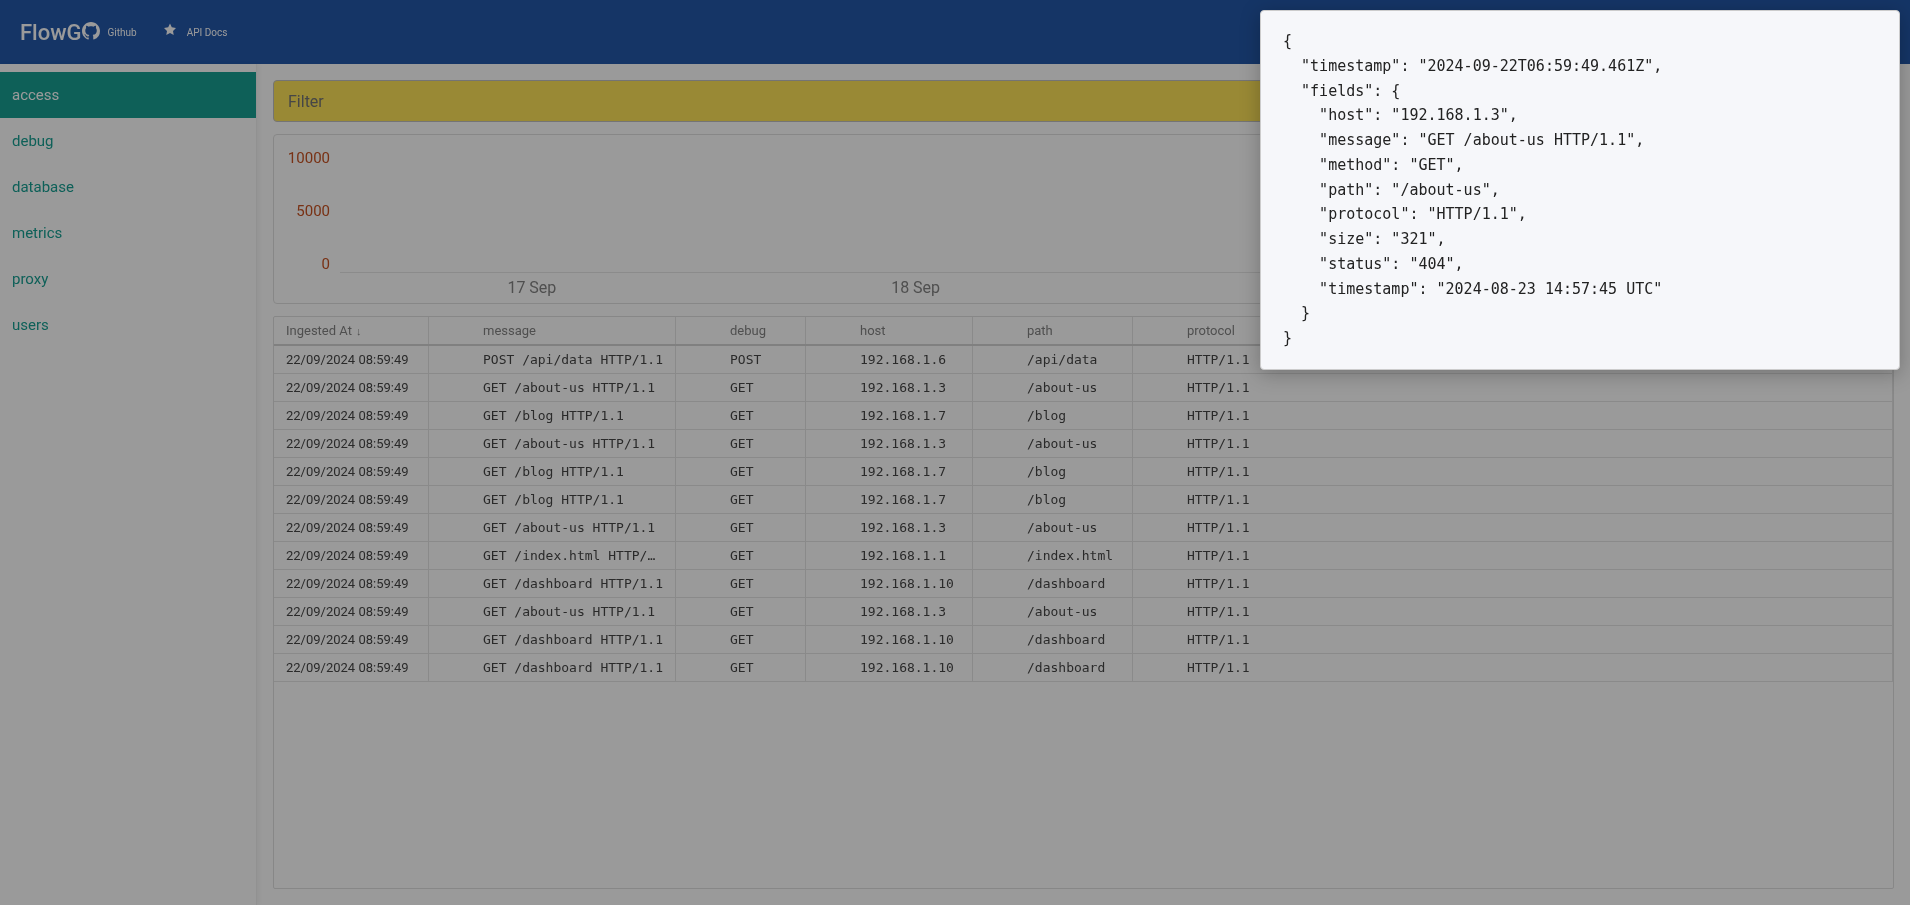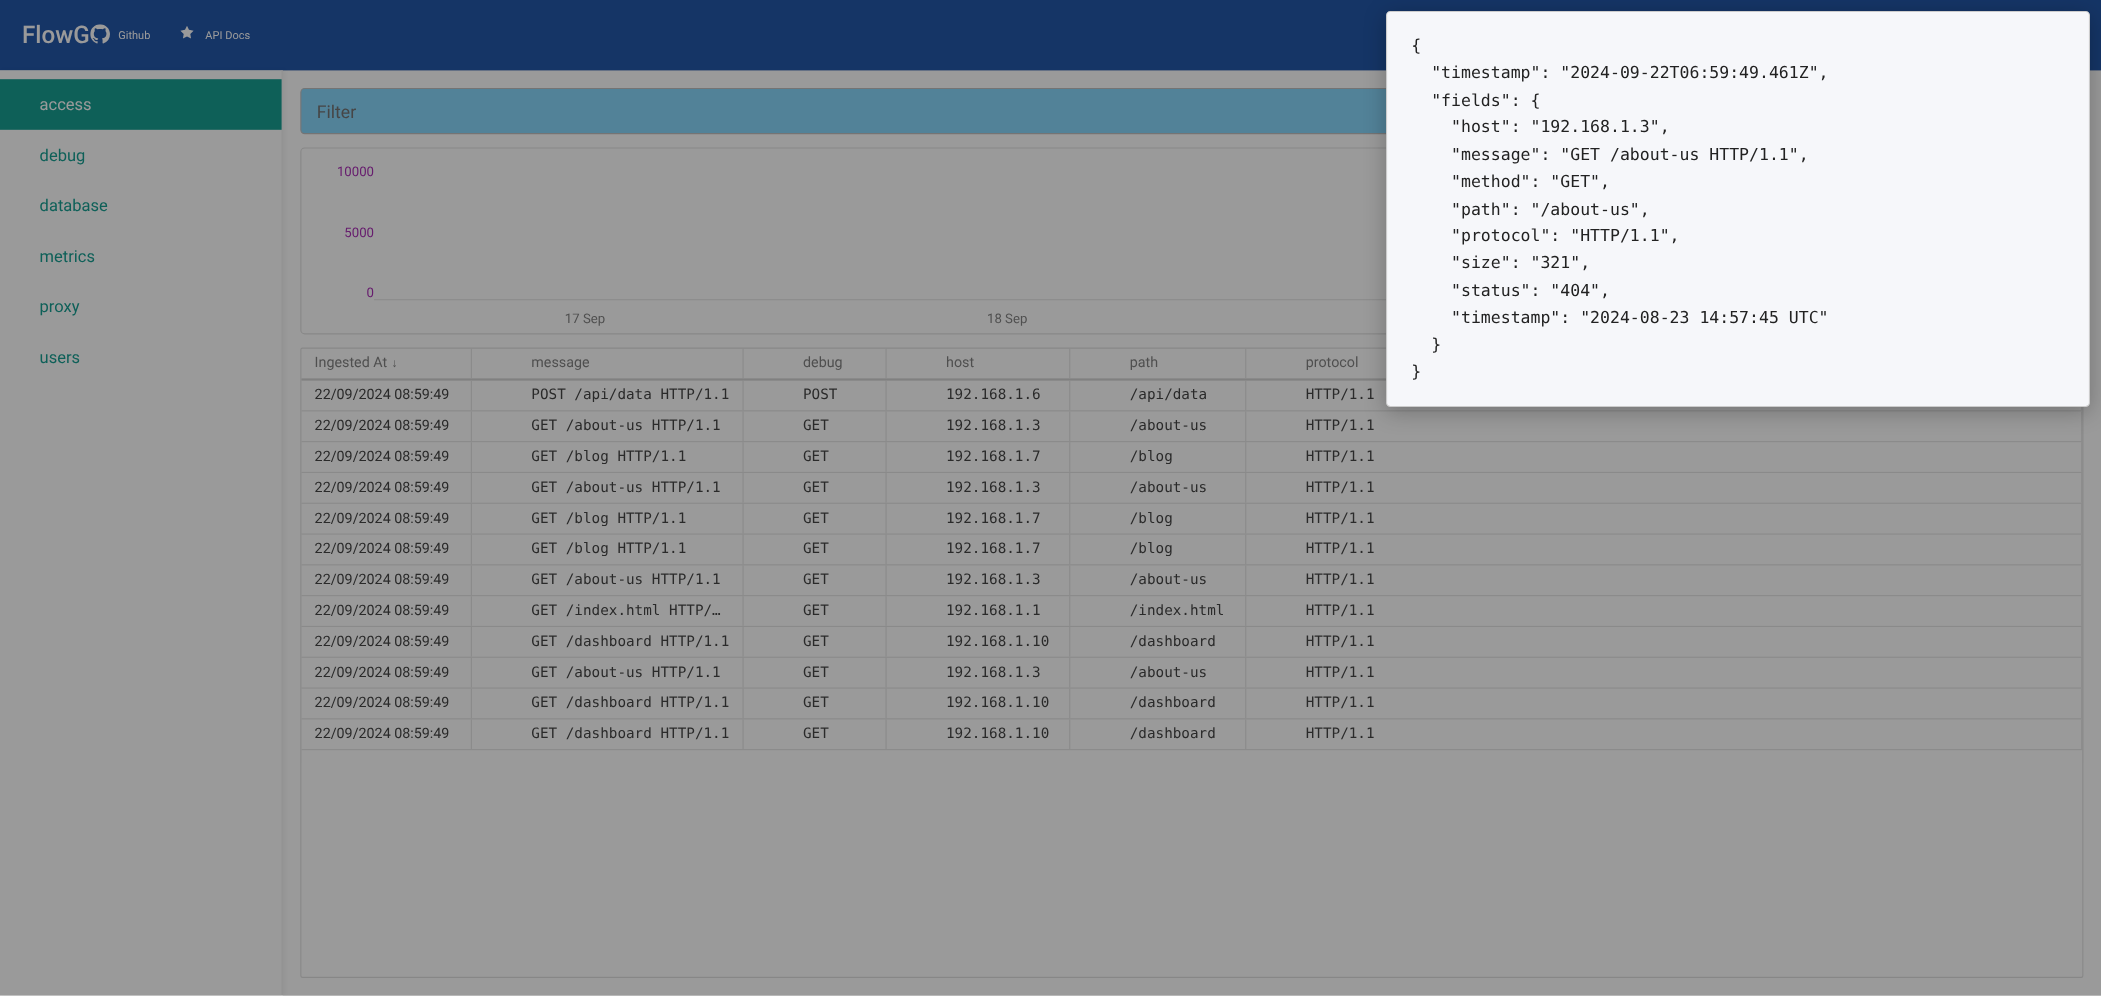--- a/index.html
+++ b/index.html
@@ -3,29 +3,29 @@
 <meta charset="utf-8">
 <style>
 * { box-sizing: border-box; margin: 0; padding: 0; }
 body { font-family: Roboto, -apple-system, sans-serif; font-size: 14px; color: #333; background: #fff; width: 1910px; height: 905px; overflow: hidden; position: relative; }
 .topbar { background: #0d47a1; height: 64px; display: flex; align-items: center; padding: 0 20px; color: #fff; }
 .brand { font-size: 22px; font-weight: 500; }
 .navlink { display: inline-flex; align-items: center; margin-right: 24px; color: #fff; text-decoration: none; font-size: 10px; }
 .navlink svg { margin-right: 8px; fill: #fff; }
 .shell { display: flex; height: calc(100% - 64px); }
 .sidebar { width: 257px; background: #fff; padding-top: 8px; border-right: 1px solid #eee; box-shadow: 2px 0 4px rgba(0,0,0,0.05); }
-.side-item { padding: 14px 36px; font-size: 15px; color: #009688; cursor: pointer; }
+.side-item { padding: 14px 12px; font-size: 15px; color: #009688; cursor: pointer; }
 .side-item.active { background: #009688; color: #fff; }
 .main { flex: 1; padding: 16px; display: flex; flex-direction: column; gap: 12px; min-width: 0; }
 .toolbar { display: flex; gap: 16px; align-items: center; }
-.filter-box { flex: 1; height: 42px; border: 1px solid #bbb; border-radius: 4px; padding: 0 14px; font-size: 16px; background: #7dd3fc; color: #666; display: flex; align-items: center; }
+.filter-box { flex: 1; height: 42px; border: 1px solid #bbb; border-radius: 4px; padding: 0 14px; font-size: 16px; background: #fde047; color: #666; display: flex; align-items: center; }
 .date-btn { height: 42px; border: 1px solid #bbb; border-radius: 4px; background: #fff; color: #0d47a1; padding: 0 20px; font-size: 14px; font-weight: 500; cursor: pointer; letter-spacing: 0.5px; }
 .chart-card { background: #fff; border: 1px solid #ddd; border-radius: 4px; padding: 14px 18px 8px; height: 170px; position: relative; }
-.chart-y { position: absolute; left: 18px; top: 14px; bottom: 30px; width: 48px; display: flex; flex-direction: column; justify-content: space-between; align-items: flex-end; color: #a21caf; font-size: 12px; }
-.chart-x { position: absolute; left: 66px; right: 18px; bottom: 6px; display: flex; color: #777; font-size: 12px; }
+.chart-y { position: absolute; left: 8px; top: 14px; bottom: 30px; width: 48px; display: flex; flex-direction: column; justify-content: space-between; align-items: flex-end; color: #c2410c; font-size: 15px; }
+.chart-x { position: absolute; left: 66px; right: 18px; bottom: 6px; display: flex; color: #777; font-size: 16px; }
 .chart-x span { flex: 1; text-align: center; }
 .chart-axis { position: absolute; left: 66px; right: 18px; bottom: 30px; border-top: 1px solid #e3e3e3; }
 .grid { flex: 1; min-height: 0; border: 1px solid #ddd; border-radius: 2px; background: #fff; display: flex; flex-direction: column; }
 .grid-head, .grid-row { display: flex; gap: 42px; }
 .grid-head { border-bottom: 2px solid #cfcfcf; }
 .grid-row { border-bottom: 1px solid #e2e2e2; }
 .cell { padding: 6px 12px; border-right: 1px solid #e2e2e2; white-space: nowrap; overflow: hidden; text-overflow: ellipsis; }
 .grid-head .cell { color: #777; font-size: 13px; }
 .grid-row .cell { font-size: 13px; color: #333; }
 .mono { font-family: "SFMono-Regular", Consolas, Menlo, monospace; }

